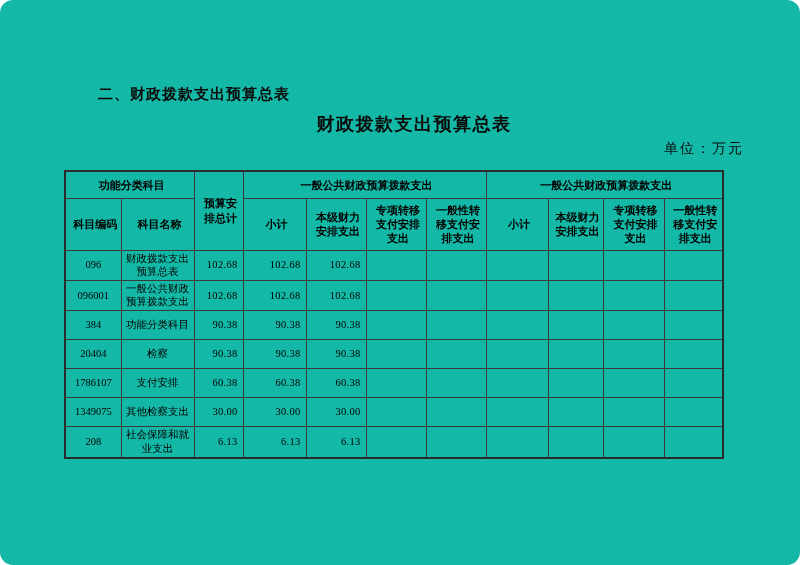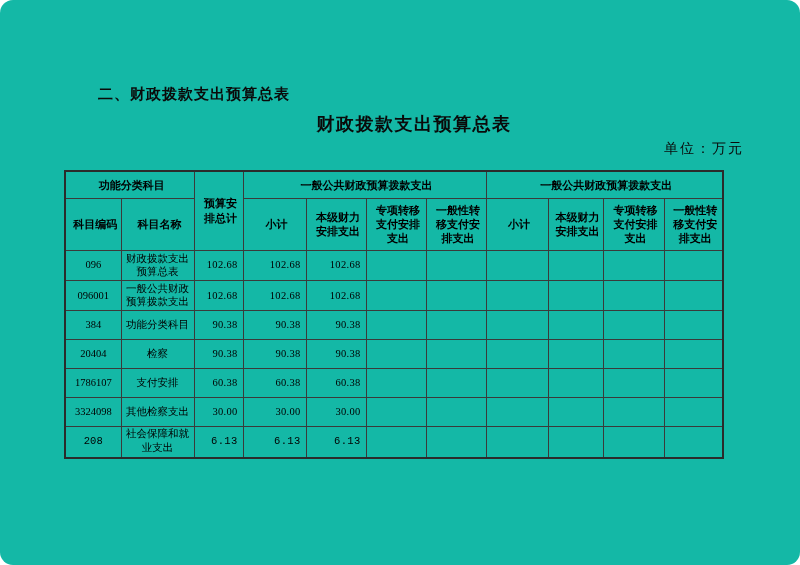--- a/index.html
+++ b/index.html
@@ -77,21 +77,21 @@
   }
   table.budget td.num {
     text-align: right;
     padding-right: 5px;
     font-size: 10.5px;
     letter-spacing: 0.3px;
   }
   tr.hdr-top { height: 27px; }
   tr.hdr-sub { height: 52px; }
   tr.data-row { height: 29px; }
-  tr.data-row.tall { height: 31px; font-family: Liberation Mono, monospace; }
+  tr.data-row.tall { height: 31px; }
 </style>
 </head>
 <body>
 
 <div class="page">
 
   <div class="section-heading">二、财政拨款支出预算总表</div>
 
   <div class="doc-title">财政拨款支出预算总表</div>
 
@@ -201,21 +201,21 @@
       <td class="num">60.38</td>
       <td class="num">60.38</td>
       <td class="num"></td>
       <td class="num"></td>
       <td class="num"></td>
       <td class="num"></td>
       <td class="num"></td>
       <td class="num"></td>
     </tr>
     <tr class="data-row">
-      <td>3324098</td>
+      <td>1349075</td>
       <td>其他检察支出</td>
       <td class="num">30.00</td>
       <td class="num">30.00</td>
       <td class="num">30.00</td>
       <td class="num"></td>
       <td class="num"></td>
       <td class="num"></td>
       <td class="num"></td>
       <td class="num"></td>
       <td class="num"></td>

